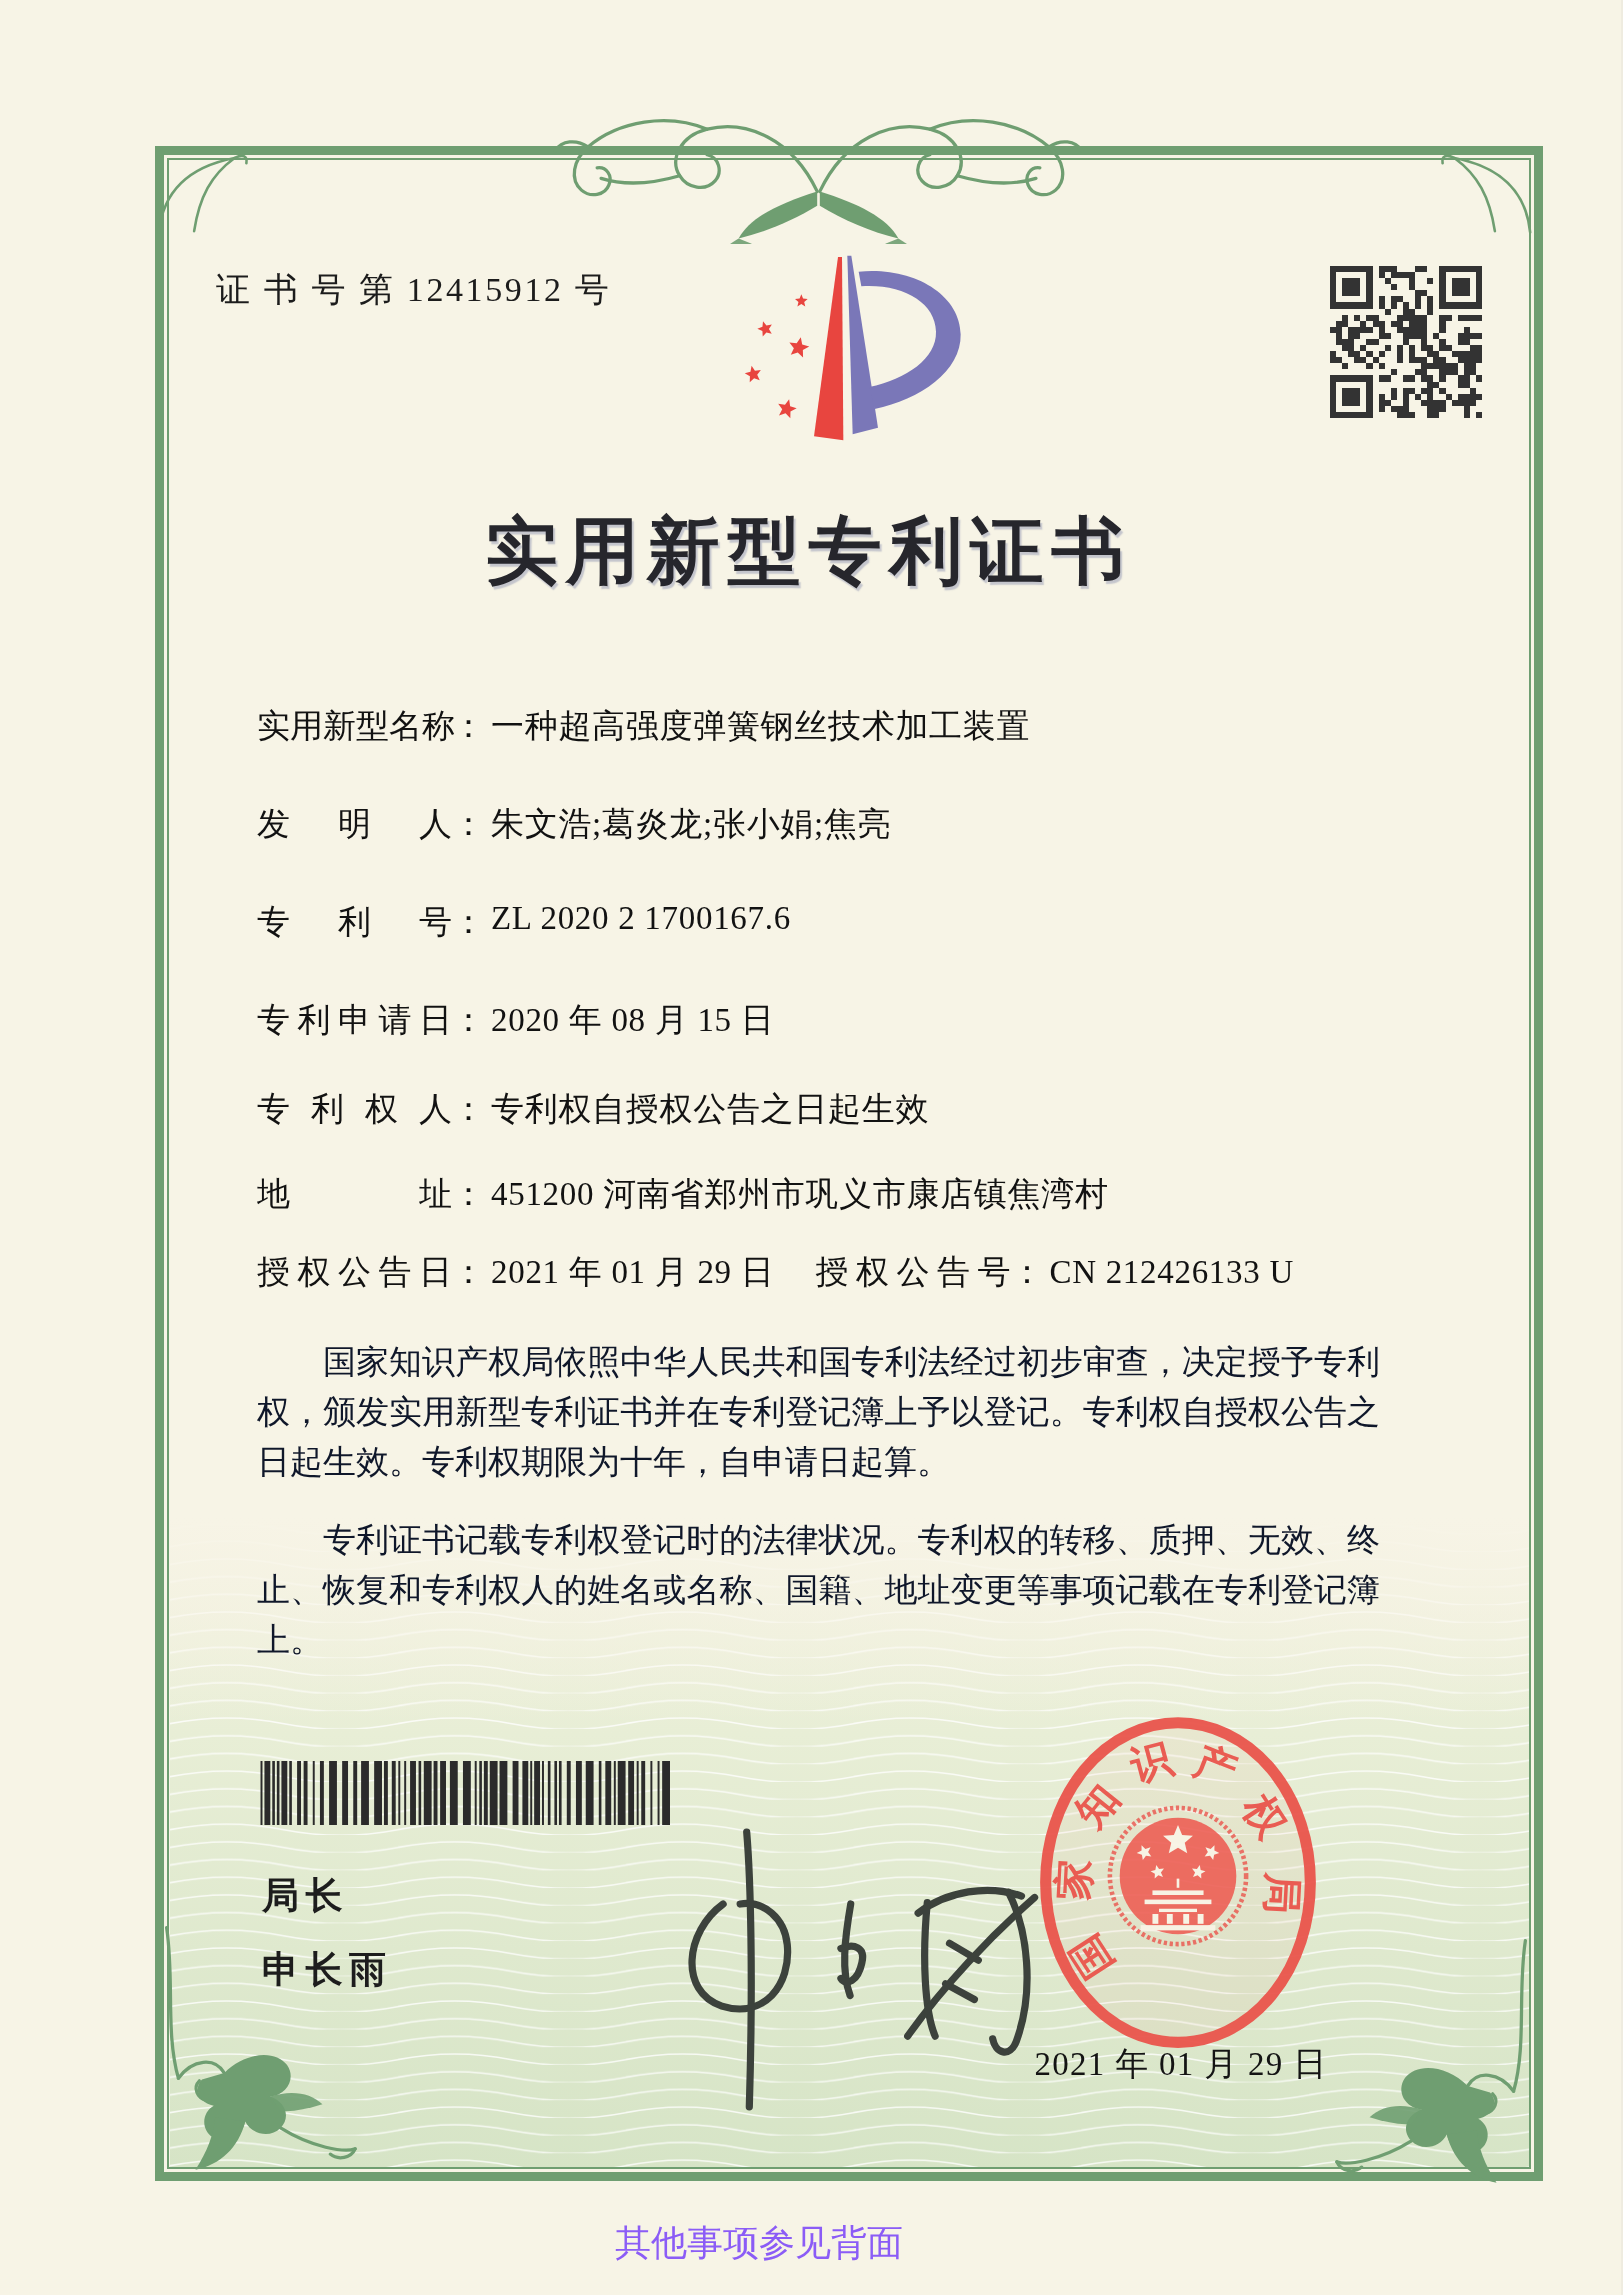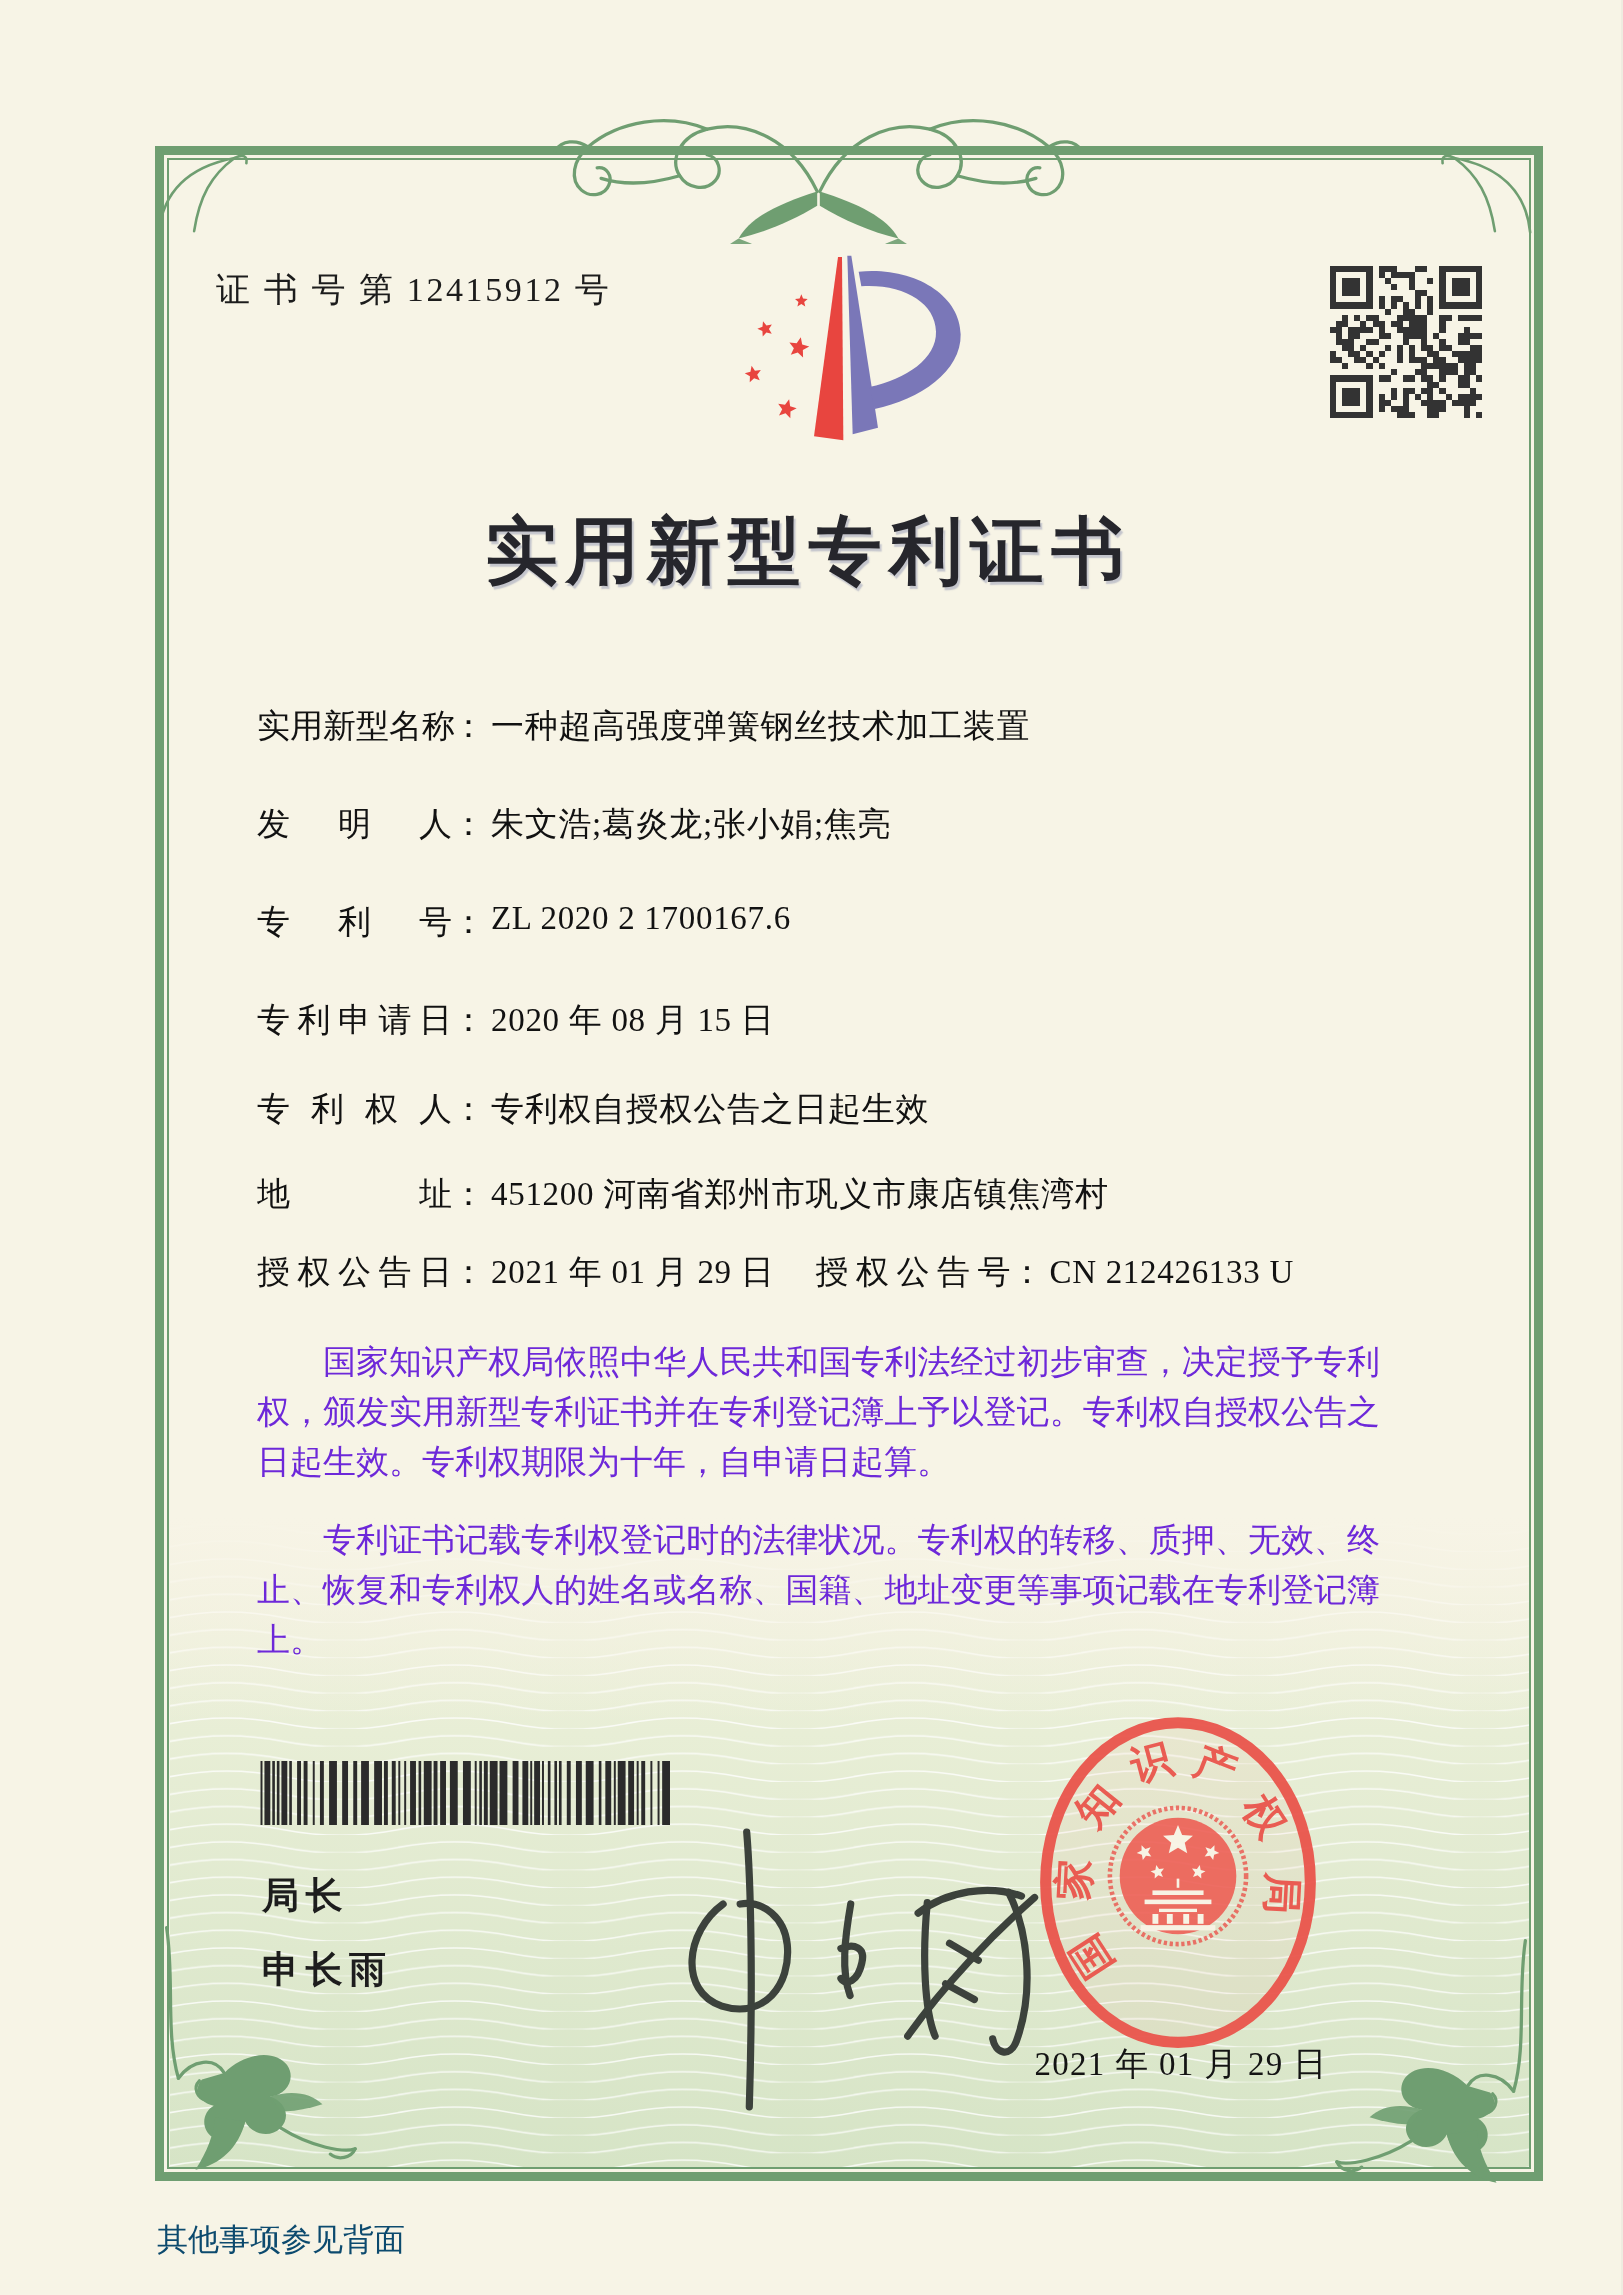--- a/index.html
+++ b/index.html
@@ -25,36 +25,36 @@
   .qr-box{left:1330px;top:266px;width:152px;height:152px;}
   .title{left:272px;top:503px;width:1073px;text-align:center;font-size:73px;font-weight:700;
     color:#26262c;letter-spacing:7.9px;white-space:nowrap;
     text-shadow:2px 2.6px 1.3px rgba(80,90,145,.30);}
   .row{position:absolute;left:257px;font-size:33px;color:#121212;white-space:nowrap;z-index:10;}
   .flabel{display:inline-flex;justify-content:space-between;width:195px;vertical-align:top;}
   .colon{display:inline-block;vertical-align:top;}
   .fval{margin-left:6px;letter-spacing:0.7px;}
   .pair2{margin-left:41px;}
   .paras{left:257px;top:1337px;width:1123px;font-size:33px;line-height:50px;
-    color:#6d28d9;text-align:justify;}
+    color:#0f172a;text-align:justify;}
   .paras p{margin:0;text-indent:2em;}
   .paras p + p{margin-top:28px;}
   .barcode{left:260px;top:1761px;width:419px;height:64px;z-index:10;}
   .director,.director-name{left:262px;font-family:Liberation Sans, sans-serif;
     font-weight:700;font-size:37px;color:#1d1d1d;letter-spacing:6.5px;}
   .director{top:1871px;}
   .director-name{top:1945px;}
   .signature{left:625px;top:1820px;width:458px;height:308px;z-index:11;}
   .seal{left:1024px;top:1707px;width:308px;height:357px;z-index:12;opacity:.95;}
   .seal-char{position:absolute;font-size:41px;font-weight:700;color:#ea554c;z-index:13;
     font-family:"Liberation Serif","DejaVu Serif",serif;}
   .seal-date{left:1011px;top:2042px;width:340px;text-align:center;font-size:33px;color:#141414;
     letter-spacing:1.3px;z-index:13;white-space:nowrap;}
   .page-info{left:157px;top:2112px;width:1257px;text-align:center;font-size:29px;color:#2b2b2b;z-index:10;}
-  .back-note{left:157px;top:2219px;width:1204px;text-align:left;font-size:31px;color:#0c4a6e;z-index:10;}
+  .back-note{left:157px;top:2219px;width:1204px;text-align:center;font-size:36px;color:#8b5cf6;z-index:10;}
 </style>
 </head>
 <body>
 
 <div class="page">
 
   <div class="waves">
     <svg viewBox="0 0 2079 1023" preserveAspectRatio="none">
       <defs>
         <linearGradient id="wg" x1="0" y1="0" x2="0" y2="1">

